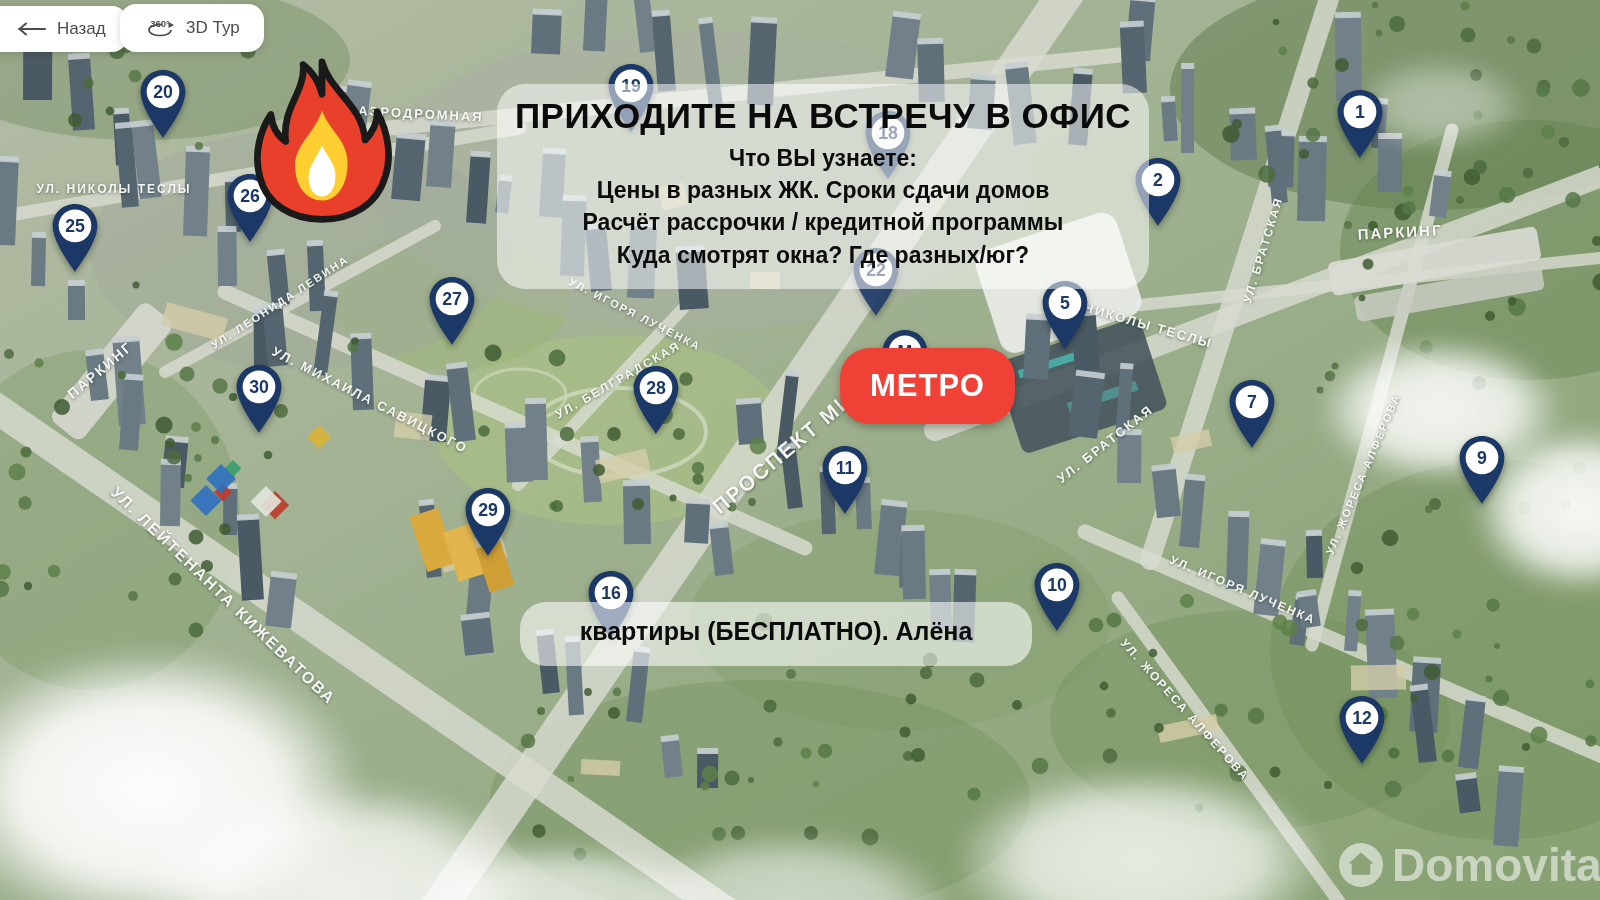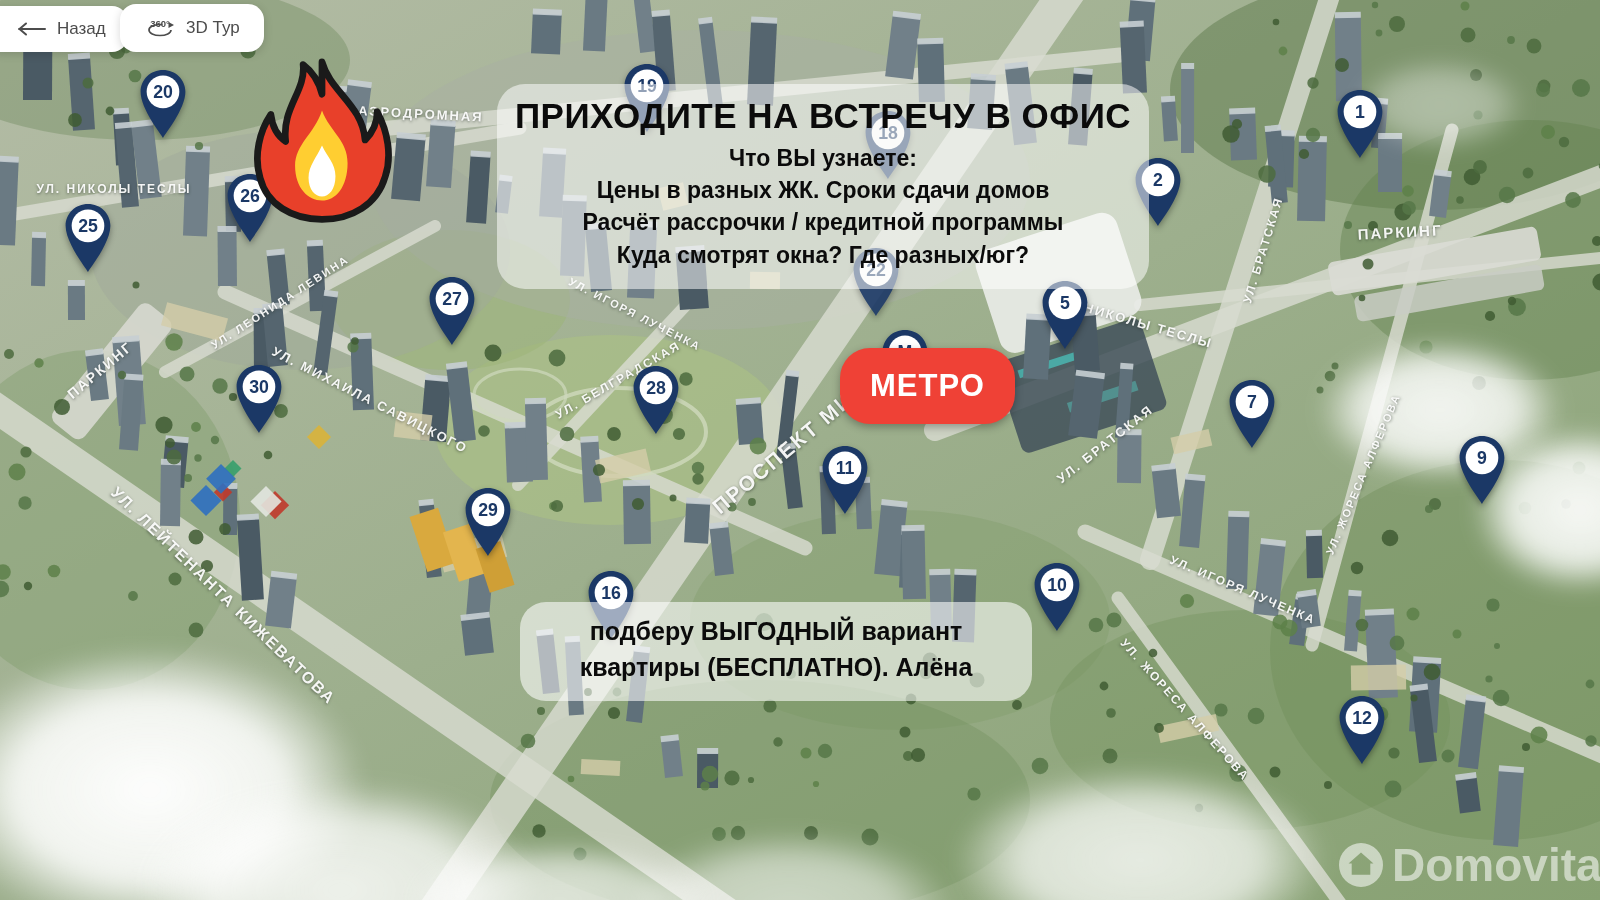--- a/index.html
+++ b/index.html
@@ -848,42 +848,42 @@
     <text x="30" y="34.5" text-anchor="middle" font-family="Liberation Sans, sans-serif" font-size="19" font-weight="bold" fill="#1b3866">16</text>
         </svg>
       </div>
       <div class="map-pin" style="left: 888px; top: 133px; opacity: 0.9;">
         <svg viewBox="0 0 60 80" width="56" height="75">
     <path d="M30 77C28 73 6 46 6 27.5 6 14 16.7 4 30 4s24 10 24 23.5C54 46 32 73 30 77Z" fill="#1b3866"></path>
     <circle cx="30" cy="27.5" r="17.5" fill="#fff"></circle>
     <text x="30" y="34.5" text-anchor="middle" font-family="Liberation Sans, sans-serif" font-size="19" font-weight="bold" fill="#1b3866">18</text>
         </svg>
       </div>
-      <div class="map-pin" style="left: 647px; top: 86px;">
+      <div class="map-pin" style="left: 631px; top: 86px;">
         <svg viewBox="0 0 60 80" width="56" height="75">
     <path d="M30 77C28 73 6 46 6 27.5 6 14 16.7 4 30 4s24 10 24 23.5C54 46 32 73 30 77Z" fill="#1b3866"></path>
     <circle cx="30" cy="27.5" r="17.5" fill="#fff"></circle>
     <text x="30" y="34.5" text-anchor="middle" font-family="Liberation Sans, sans-serif" font-size="19" font-weight="bold" fill="#1b3866">19</text>
         </svg>
       </div>
       <div class="map-pin" style="left: 163px; top: 92px;">
         <svg viewBox="0 0 60 80" width="56" height="75">
     <path d="M30 77C28 73 6 46 6 27.5 6 14 16.7 4 30 4s24 10 24 23.5C54 46 32 73 30 77Z" fill="#1b3866"></path>
     <circle cx="30" cy="27.5" r="17.5" fill="#fff"></circle>
     <text x="30" y="34.5" text-anchor="middle" font-family="Liberation Sans, sans-serif" font-size="19" font-weight="bold" fill="#1b3866">20</text>
         </svg>
       </div>
       <div class="map-pin" style="left: 876px; top: 270px; opacity: 0.9; text-decoration: underline;">
         <svg viewBox="0 0 60 80" width="56" height="75">
     <path d="M30 77C28 73 6 46 6 27.5 6 14 16.7 4 30 4s24 10 24 23.5C54 46 32 73 30 77Z" fill="#1b3866"></path>
     <circle cx="30" cy="27.5" r="17.5" fill="#fff"></circle>
     <text x="30" y="34.5" text-anchor="middle" font-family="Liberation Sans, sans-serif" font-size="19" font-weight="bold" fill="#1b3866">22</text>
         </svg>
       </div>
-      <div class="map-pin" style="left: 88px; top: 226px;">
+      <div class="map-pin" style="left: 75px; top: 226px;">
         <svg viewBox="0 0 60 80" width="56" height="75">
     <path d="M30 77C28 73 6 46 6 27.5 6 14 16.7 4 30 4s24 10 24 23.5C54 46 32 73 30 77Z" fill="#1b3866"></path>
     <circle cx="30" cy="27.5" r="17.5" fill="#fff"></circle>
     <text x="30" y="34.5" text-anchor="middle" font-family="Liberation Sans, sans-serif" font-size="19" font-weight="bold" fill="#1b3866">25</text>
         </svg>
       </div>
       <div class="map-pin" style="left: 250px; top: 196px;">
         <svg viewBox="0 0 60 80" width="56" height="75">
     <path d="M30 77C28 73 6 46 6 27.5 6 14 16.7 4 30 4s24 10 24 23.5C54 46 32 73 30 77Z" fill="#1b3866"></path>
     <circle cx="30" cy="27.5" r="17.5" fill="#fff"></circle>
@@ -939,21 +939,20 @@
         <div class="promo-line">Что ВЫ узнаете:</div>
         <div class="promo-line">Цены в разных ЖК. Сроки сдачи домов</div>
         <div class="promo-line">Расчёт рассрочки / кредитной программы</div>
         <div class="promo-line">Куда смотрят окна? Где разных/юг?</div>
       </div>
   </div>
 
   <div class="metro-badge">МЕТРО</div>
 
   <div class="note-box">
-    <div>подберу ВЫГОДНЫЙ вариант</div>
     <div>квартиры  (БЕСПЛАТНО). Алёна</div>
   </div>
 
   <div class="btn btn-back">
     <svg width="30" height="14" viewBox="0 0 30 14">
       <path d="M29 7H3M10 1.5 3.5 7l6.5 5.5" stroke="#4c4c4c" stroke-width="2" fill="none" stroke-linecap="round" stroke-linejoin="round"></path>
     </svg>
     <span>Назад</span>
   </div>
   <div class="btn btn-tour">

